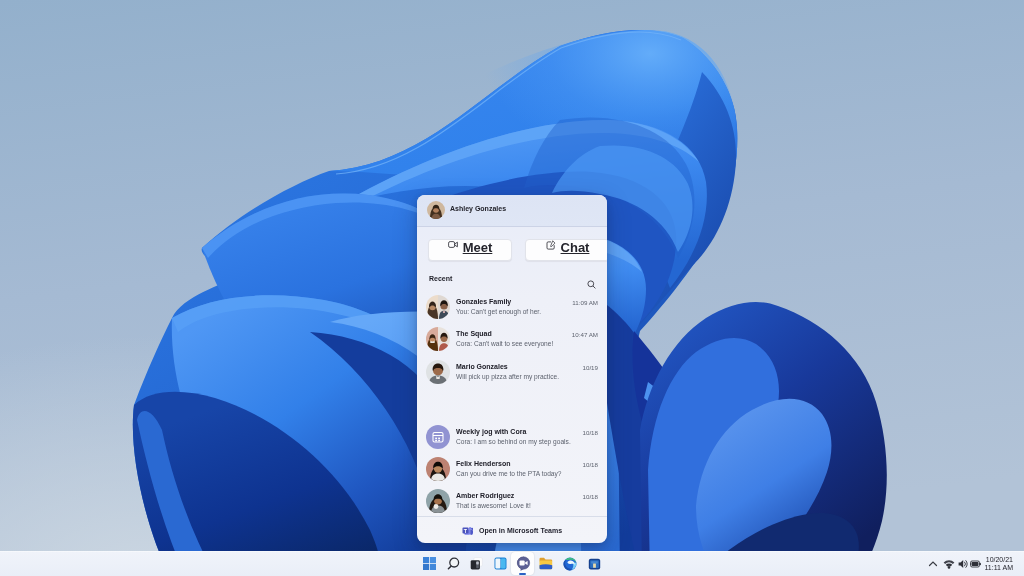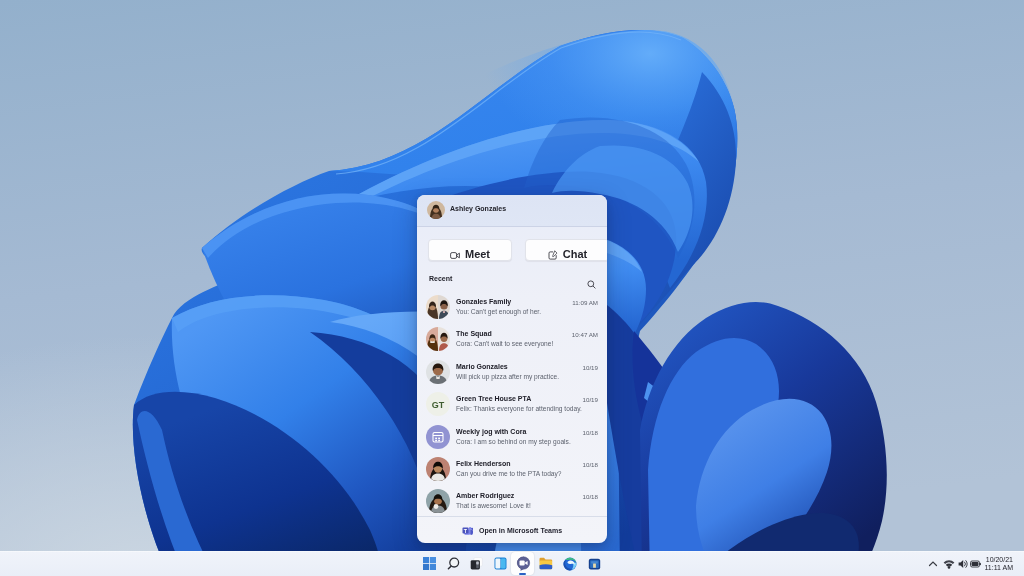--- a/index.html
+++ b/index.html
@@ -7,22 +7,22 @@
 #wall{position:absolute;left:0;top:0;}
 #panel{position:absolute;left:417px;top:195px;width:190px;height:348px;border-radius:8px;
  background:linear-gradient(180deg,#e8ecf8 0%,#eef0f8 30%,#f3f4f9 100%);
  box-shadow:0 8px 22px rgba(20,40,90,0.35), 0 2px 6px rgba(20,40,90,0.22);
  overflow:hidden;}
 #phead{position:absolute;left:0;top:0;width:100%;height:31px;
  background:linear-gradient(180deg,#dde4f4,#dfe6f5);border-bottom:1px solid #ccd3e6;}
 #phead .av{position:absolute;left:10px;top:6px;width:18px;height:18px;border-radius:50%;overflow:hidden;}
 #phead .nm{position:absolute;left:33px;top:9.5px;font-size:7px;font-weight:bold;color:#23232b;}
 .btn{position:absolute;top:44px;height:20px;background:#fdfdfe;border:1px solid #e1e3ea;border-radius:4px;
- box-shadow:0 1px 1px rgba(0,0,0,0.06);display:flex;align-items:flex-end;justify-content:center;
- font-size:11px;font-weight:bold;color:#24242c;}
+ box-shadow:0 1px 1px rgba(0,0,0,0.06);display:flex;align-items:flex-start;justify-content:center;
+ font-size:13px;font-weight:bold;color:#24242c;text-decoration:underline;}
 #bmeet{left:11px;width:82px;}
 #bchat{left:108px;width:83px;}
 .btn svg{margin-right:5px;}
 #recent{position:absolute;left:12px;top:80px;font-size:7px;font-weight:bold;color:#1f1f28;}
 #psearch{position:absolute;right:11px;top:80px;}
 .row{position:absolute;left:0;width:100%;height:32px;}
 .row .rav{position:absolute;left:9px;top:0;width:24px;height:24px;border-radius:50%;overflow:hidden;}
 .row .tt{position:absolute;left:39px;top:2.5px;font-size:7px;font-weight:bold;color:#20202a;white-space:nowrap;}
 .row .tm{position:absolute;right:9px;top:3.5px;font-size:6.2px;color:#5d626e;}
 .row .sb{position:absolute;left:39px;top:13px;font-size:6.6px;color:#5d626e;white-space:nowrap;}
@@ -232,29 +232,20 @@
             <rect width="24" height="24" fill="#dfe2e4"></rect>
             <circle cx="12" cy="10.5" r="5" fill="#9c6a4a"></circle>
             <path d="M6.6,9.5 C6.6,5 9.5,3.4 12,3.4 C14.5,3.4 17.4,5 17.4,9.5 C17.4,10.8 16.6,11.2 16.4,9.9 C15.6,7.4 8.4,7.4 7.6,9.9 C7.4,11.2 6.6,10.8 6.6,9.5 Z" fill="#26180e"></path>
             <path d="M3,24 C3,18 7,15.6 12,15.6 C17,15.6 21,18 21,24 Z" fill="#6b7075"></path>
             <path d="M10,15.8 C11,17.2 13,17.2 14,15.8 L13.6,19 L10.4,19 Z" fill="#e8e4e0"></path>
           </svg></div>
   <div class="tt">Mario Gonzales</div>
         <div class="tm">10/19</div>
   <div class="sb">Will pick up pizza after my practice.</div>
  </div>
- <div class="row" style="top:197px;">
-  <div class="rav"><svg width="24" height="24" viewBox="0 0 24 24">
-            <rect width="24" height="24" fill="#eef0e8"></rect>
-            <text x="12" y="16" text-anchor="middle" font-family="Liberation Sans,sans-serif" font-size="9" font-weight="bold" fill="#3e5c2e">GT</text>
-          </svg></div>
-  <div class="tt">Green Tree House PTA</div>
-        <div class="tm">10/19</div>
-  <div class="sb">Felix: Thanks everyone for attending today.</div>
- </div>
  <div class="row" style="top:230px;">
   <div class="rav"><svg width="24" height="24" viewBox="0 0 24 24">
             <rect width="24" height="24" fill="#9193d2"></rect>
             <rect x="7" y="7.5" width="10" height="9.5" rx="1.6" fill="none" stroke="#fff" stroke-width="1.1"></rect>
             <path d="M7,10.5 L17,10.5" stroke="#fff" stroke-width="1"></path>
             <rect x="9.2" y="12.6" width="1.8" height="1.5" fill="#fff"></rect>
             <rect x="12.2" y="12.6" width="1.8" height="1.5" fill="#fff"></rect>
             <rect x="9.2" y="14.8" width="1.8" height="1.5" fill="#fff"></rect>
             <rect x="12.2" y="14.8" width="1.8" height="1.5" fill="#fff"></rect>
           </svg></div>

